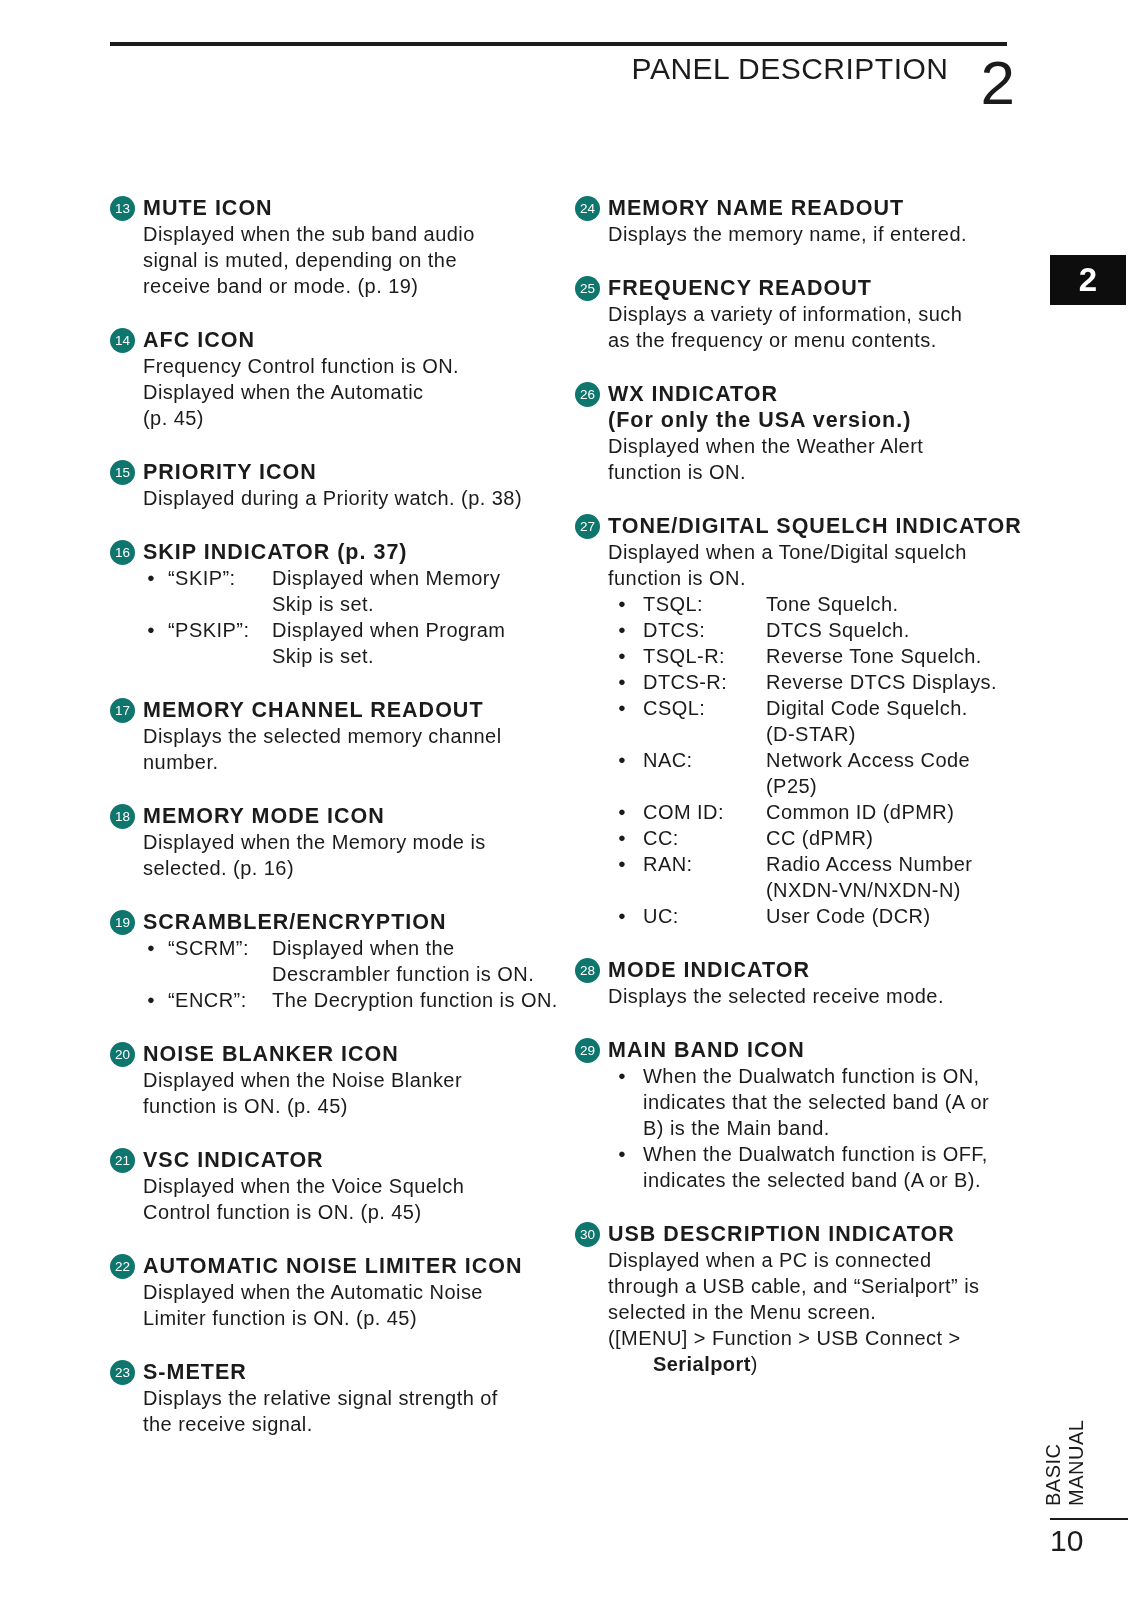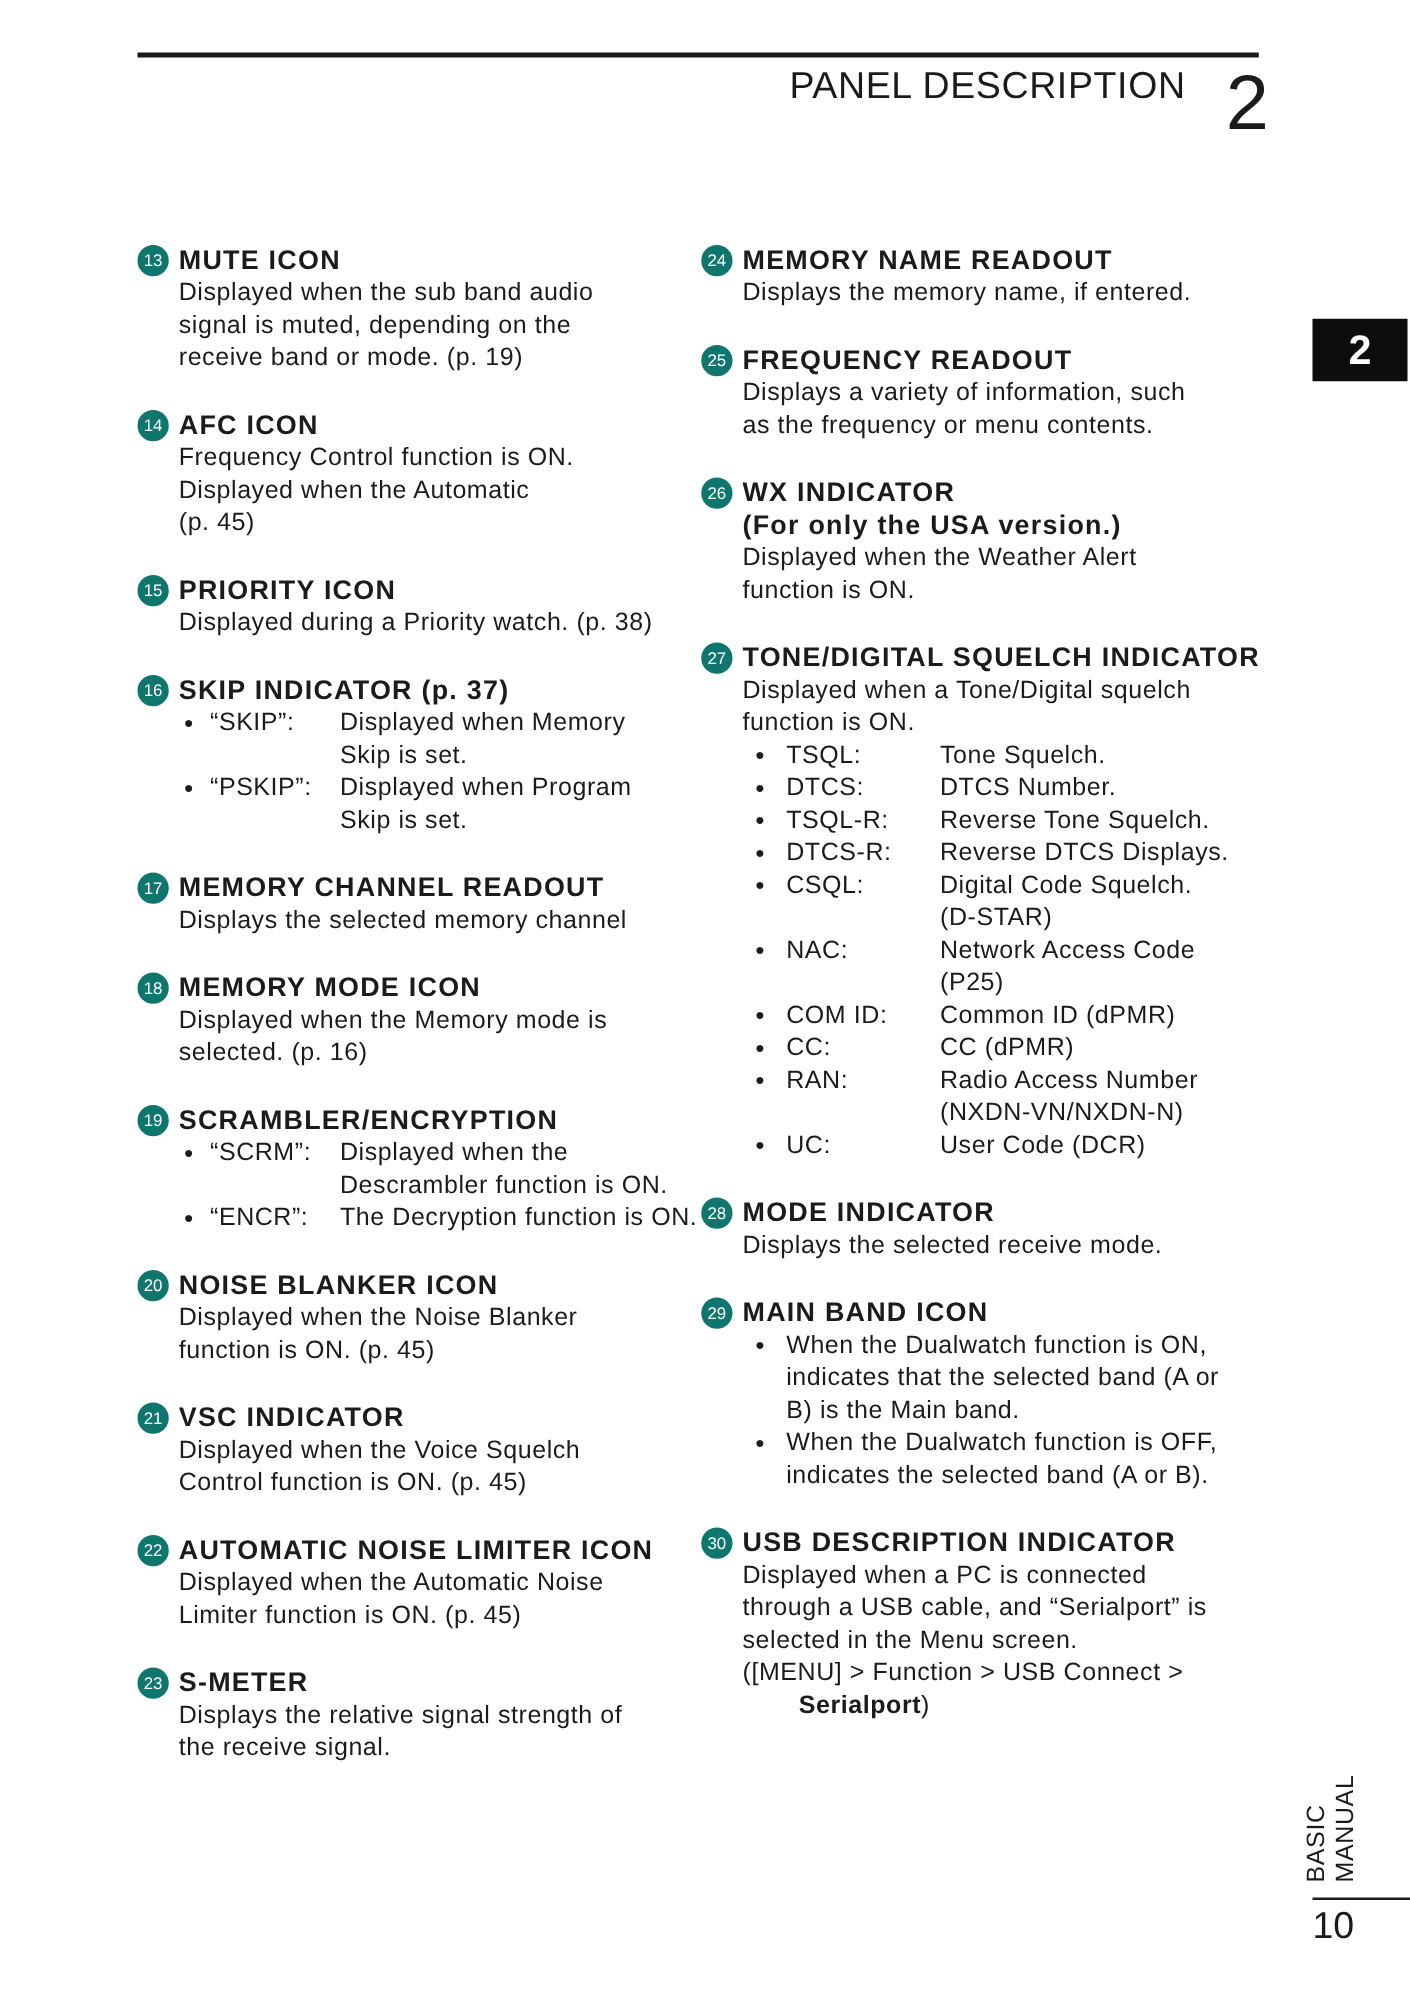--- a/index.html
+++ b/index.html
@@ -12,21 +12,21 @@
   .top-rule{position:absolute;left:110px;top:42px;width:897px;height:4px;background:#1b1b1b;}
   .header-row{position:absolute;left:110px;top:52px;width:905px;display:flex;justify-content:flex-end;align-items:flex-start;gap:32px;}
   .page-title{font-size:30px;letter-spacing:.5px;color:#1b1b1b;}
   .chapter-num{font-size:62px;line-height:1;color:#1b1b1b;}
   
   .side-tab{position:absolute;left:1050px;top:255px;width:76px;height:50px;background:#0d0d0d;
     display:flex;align-items:center;justify-content:center;color:#fff;font-weight:bold;font-size:33px;}
   
   .col{position:absolute;top:195px;}
   #col-left{left:110px;width:445px;}
-  #col-right{left:561px;width:450px;}
+  #col-right{left:575px;width:450px;}
   .item{position:relative;padding-left:33px;margin-bottom:28px;}
   .badge{position:absolute;left:0;top:1px;width:25px;height:25px;border-radius:50%;
     background:#0f766e;color:#fff;font-size:13.5px;font-weight:normal;
     display:flex;align-items:center;justify-content:center;letter-spacing:0;}
   .h{font-weight:bold;font-size:21.5px;letter-spacing:1px;line-height:26px;white-space:nowrap;}
   .ln{font-size:20px;letter-spacing:.45px;line-height:26px;white-space:nowrap;}
   .def{display:grid;line-height:26px;}
   .def-l{padding-left:4px;grid-template-columns:21px 104px auto;}
   .def-r{padding-left:10px;grid-template-columns:25px 123px auto;}
   .bul{display:grid;padding-left:10px;grid-template-columns:25px auto;line-height:26px;}
@@ -100,20 +100,21 @@
             <div class="ln">Skip is set.</div>
           </div>
         </div>
       </div>
     </div>
     <div class="item">
       <span class="badge">17</span>
       <div class="content">
         <div class="h">MEMORY CHANNEL READOUT</div>
         <div class="ln">Displays the selected memory channel</div>
+        <div class="ln">number.</div>
       </div>
     </div>
     <div class="item">
       <span class="badge">18</span>
       <div class="content">
         <div class="h">MEMORY MODE ICON</div>
         <div class="ln">Displayed when the Memory mode is</div>
         <div class="ln">selected. (p. 16)</div>
       </div>
     </div>
@@ -206,21 +207,21 @@
           <span class="dot">●</span>
           <span class="term">TSQL:</span>
           <div class="desc">
             <div class="ln">Tone Squelch.</div>
           </div>
         </div>
         <div class="def def-r">
           <span class="dot">●</span>
           <span class="term">DTCS:</span>
           <div class="desc">
-            <div class="ln">DTCS Number.</div>
+            <div class="ln">DTCS Squelch.</div>
           </div>
         </div>
         <div class="def def-r">
           <span class="dot">●</span>
           <span class="term">TSQL-R:</span>
           <div class="desc">
             <div class="ln">Reverse Tone Squelch.</div>
           </div>
         </div>
         <div class="def def-r">

